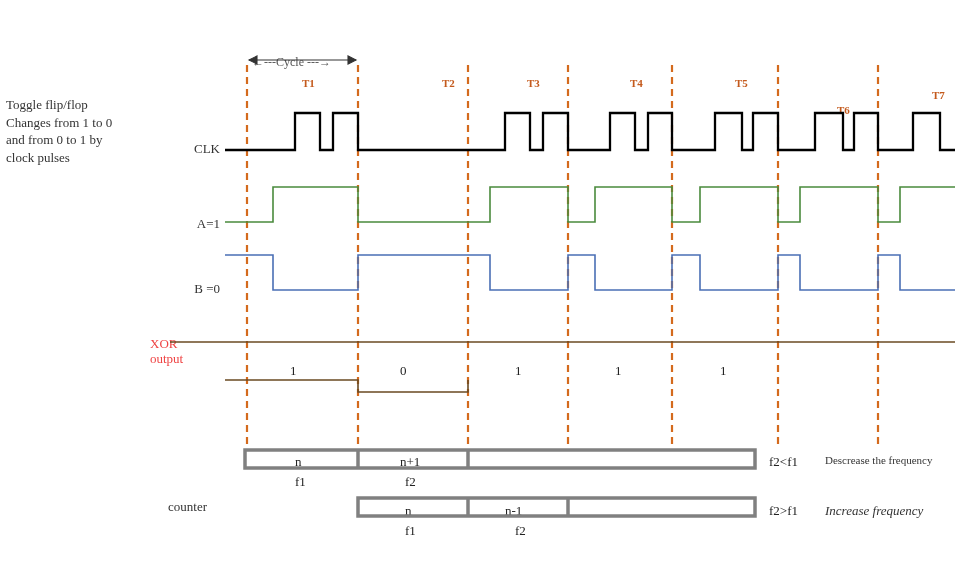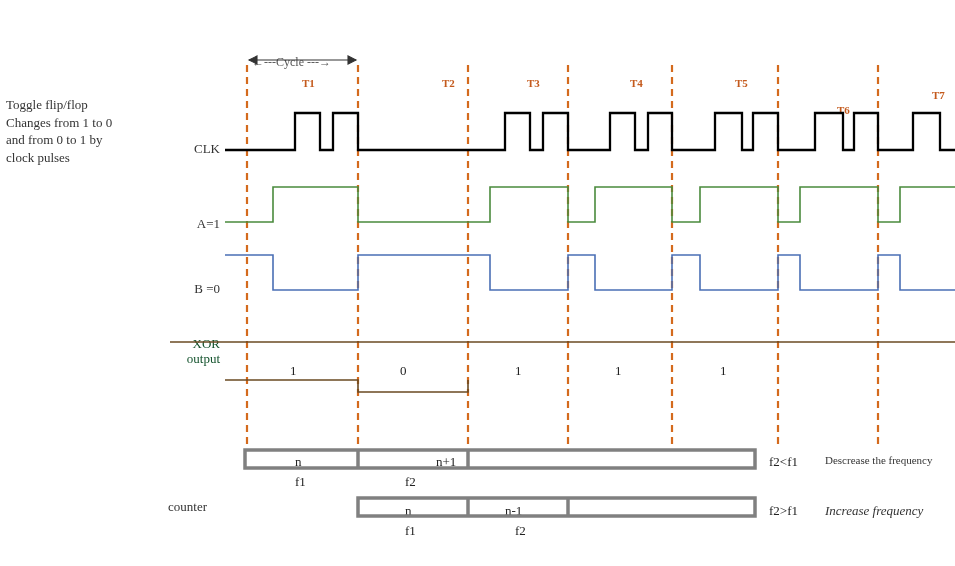--- a/index.html
+++ b/index.html
@@ -1,21 +1,21 @@
 <!DOCTYPE html>
 <html><head>
 <meta charset="utf-8">
 <style>
   html, body { margin: 0; padding: 0; background: #fff; font-family: Georgia, 'Times New Roman', serif; color: #333; }
   #stage { position: relative; width: 955px; height: 566px; }
   #title { position: absolute; top: 8px; left: 0; right: 0; text-align: center; font-size: 22px; color: #222; }
   .text { position: absolute; font-size: 13px; color: #333; line-height: 1.35; }
   .tLabel { font-size: 11px; font-weight: bold; color: #c45a1d; }
   .sigLabel { text-align: right; font-size: 13px; }
-  .xorLabel { color: #14532d; text-align: right; font-size: 13px; }
+  .xorLabel { color: #ef4444; font-size: 13px; }
   svg { position: absolute; inset: 0; }
   .w-clk   { stroke: #000; stroke-width: 2.3; fill: none; }
   .w-a     { stroke: #4a8a3c; stroke-width: 1.6; fill: none; }
   .w-b     { stroke: #4a6fb5; stroke-width: 1.6; fill: none; }
   .w-xor   { stroke: #6a4a22; stroke-width: 1.6; fill: none; }
   .vline   { stroke: #d46a1d; stroke-width: 2.2; stroke-dasharray: 7 5; }
   .box     { stroke: #808080; stroke-width: 3.5; fill: none; }
   .arrow   { stroke: #333; stroke-width: 1.1; fill: #333; }
   .val     { font-size: 13px; color: #222; }
 </style>
@@ -50,21 +50,21 @@
 
   <div class="text val" style="left:290px; top:362px;">1</div>
   <div class="text val" style="left:400px; top:362px;">0</div>
   <div class="text val" style="left:515px; top:362px;">1</div>
   <div class="text val" style="left:615px; top:362px;">1</div>
   <div class="text val" style="left:720px; top:362px;">1</div>
 
   <div class="text" style="left:168px; top:498px;">counter</div>
 
   <div class="text val" style="left:295px; top:453px;">n</div>
-  <div class="text val" style="left:400px; top:453px;margin-left:36px;">n+1</div>
+  <div class="text val" style="left:400px; top:453px;">n+1</div>
   <div class="text val" style="left:295px; top:473px;">f1</div>
   <div class="text val" style="left:405px; top:473px;">f2</div>
   <div class="text val" style="left:769px; top:453px;">f2&lt;f1</div>
   <div class="text" style="left:825px; top:453px; font-size:11px;">Descrease the frequency</div>
 
   <div class="text val" style="left:405px; top:502px;">n</div>
   <div class="text val" style="left:505px; top:502px;">n-1</div>
   <div class="text val" style="left:405px; top:522px;">f1</div>
   <div class="text val" style="left:515px; top:522px;">f2</div>
   <div class="text val" style="left:769px; top:502px;">f2&gt;f1</div>

